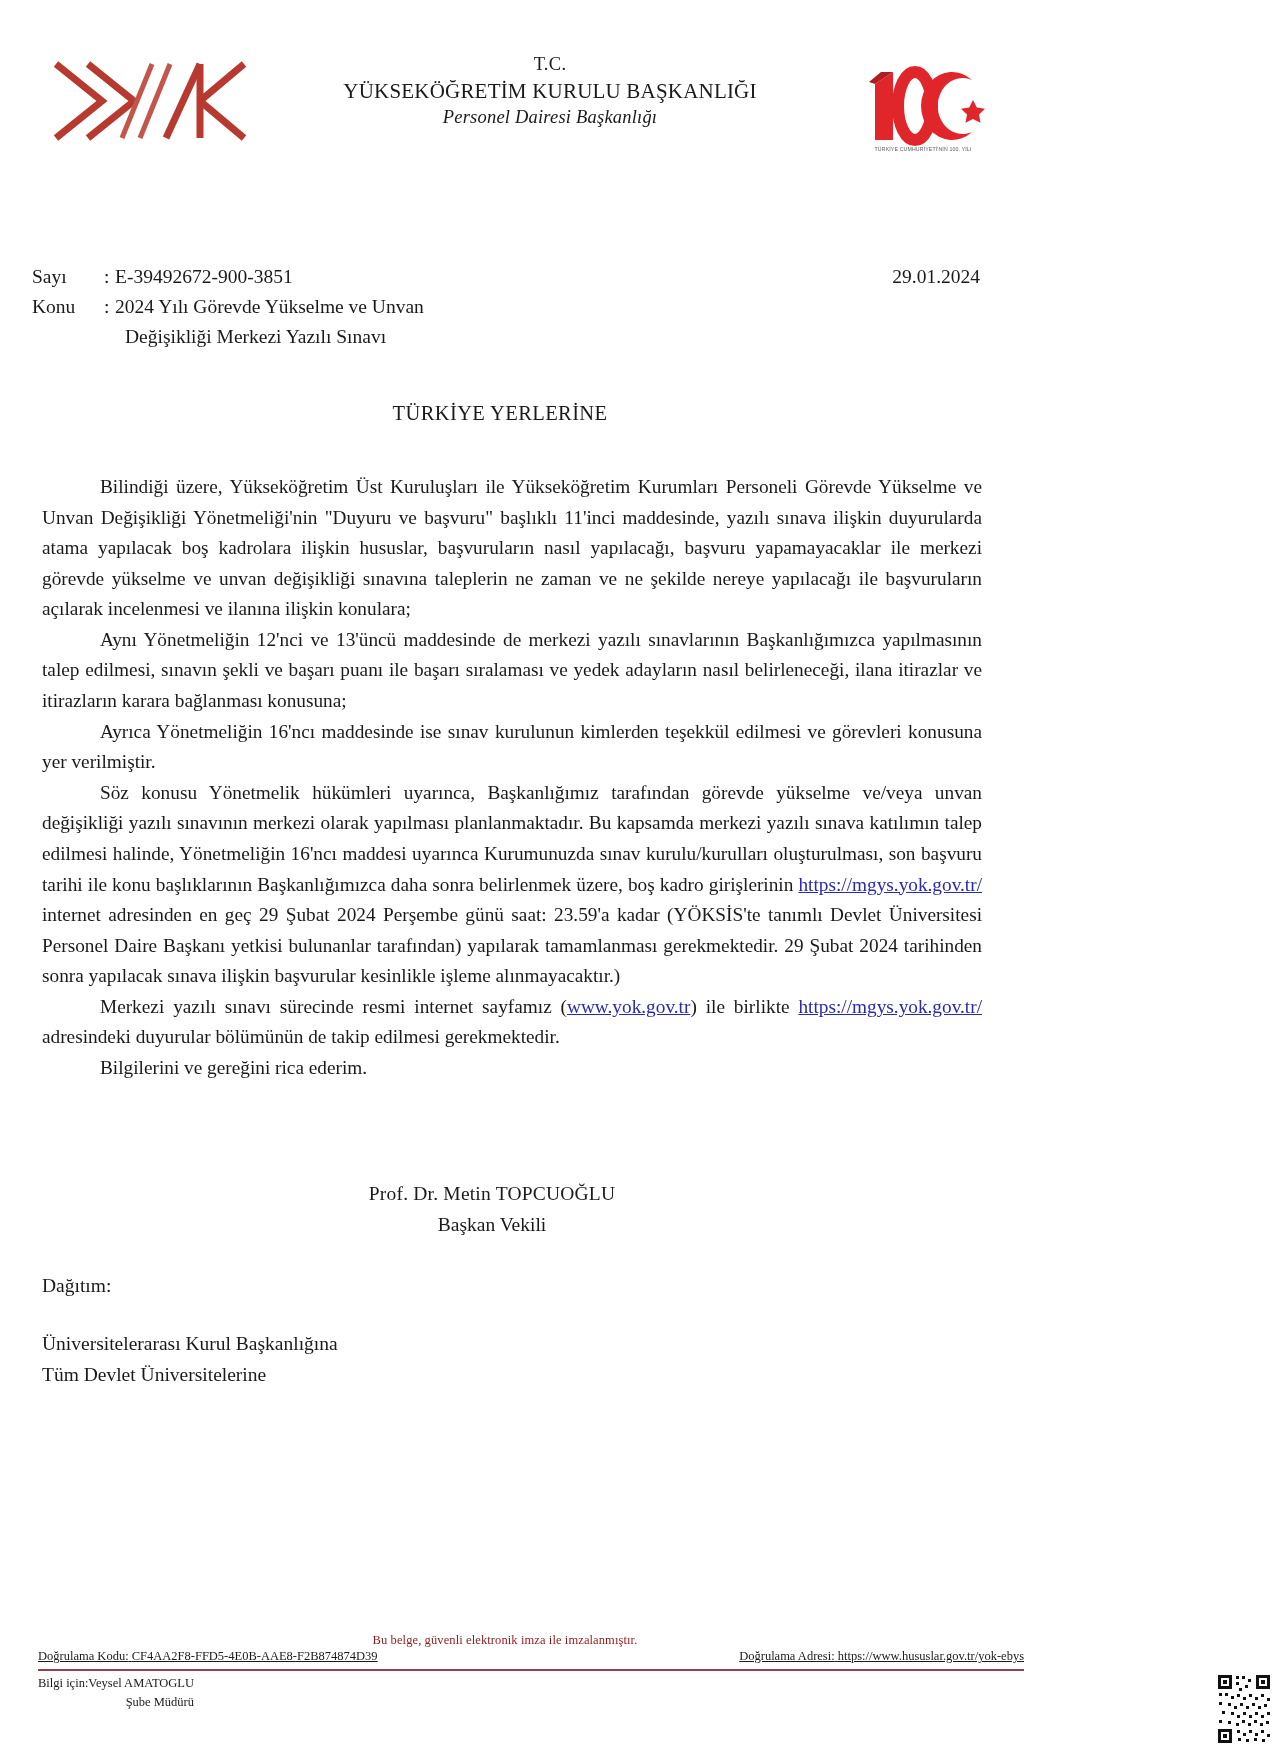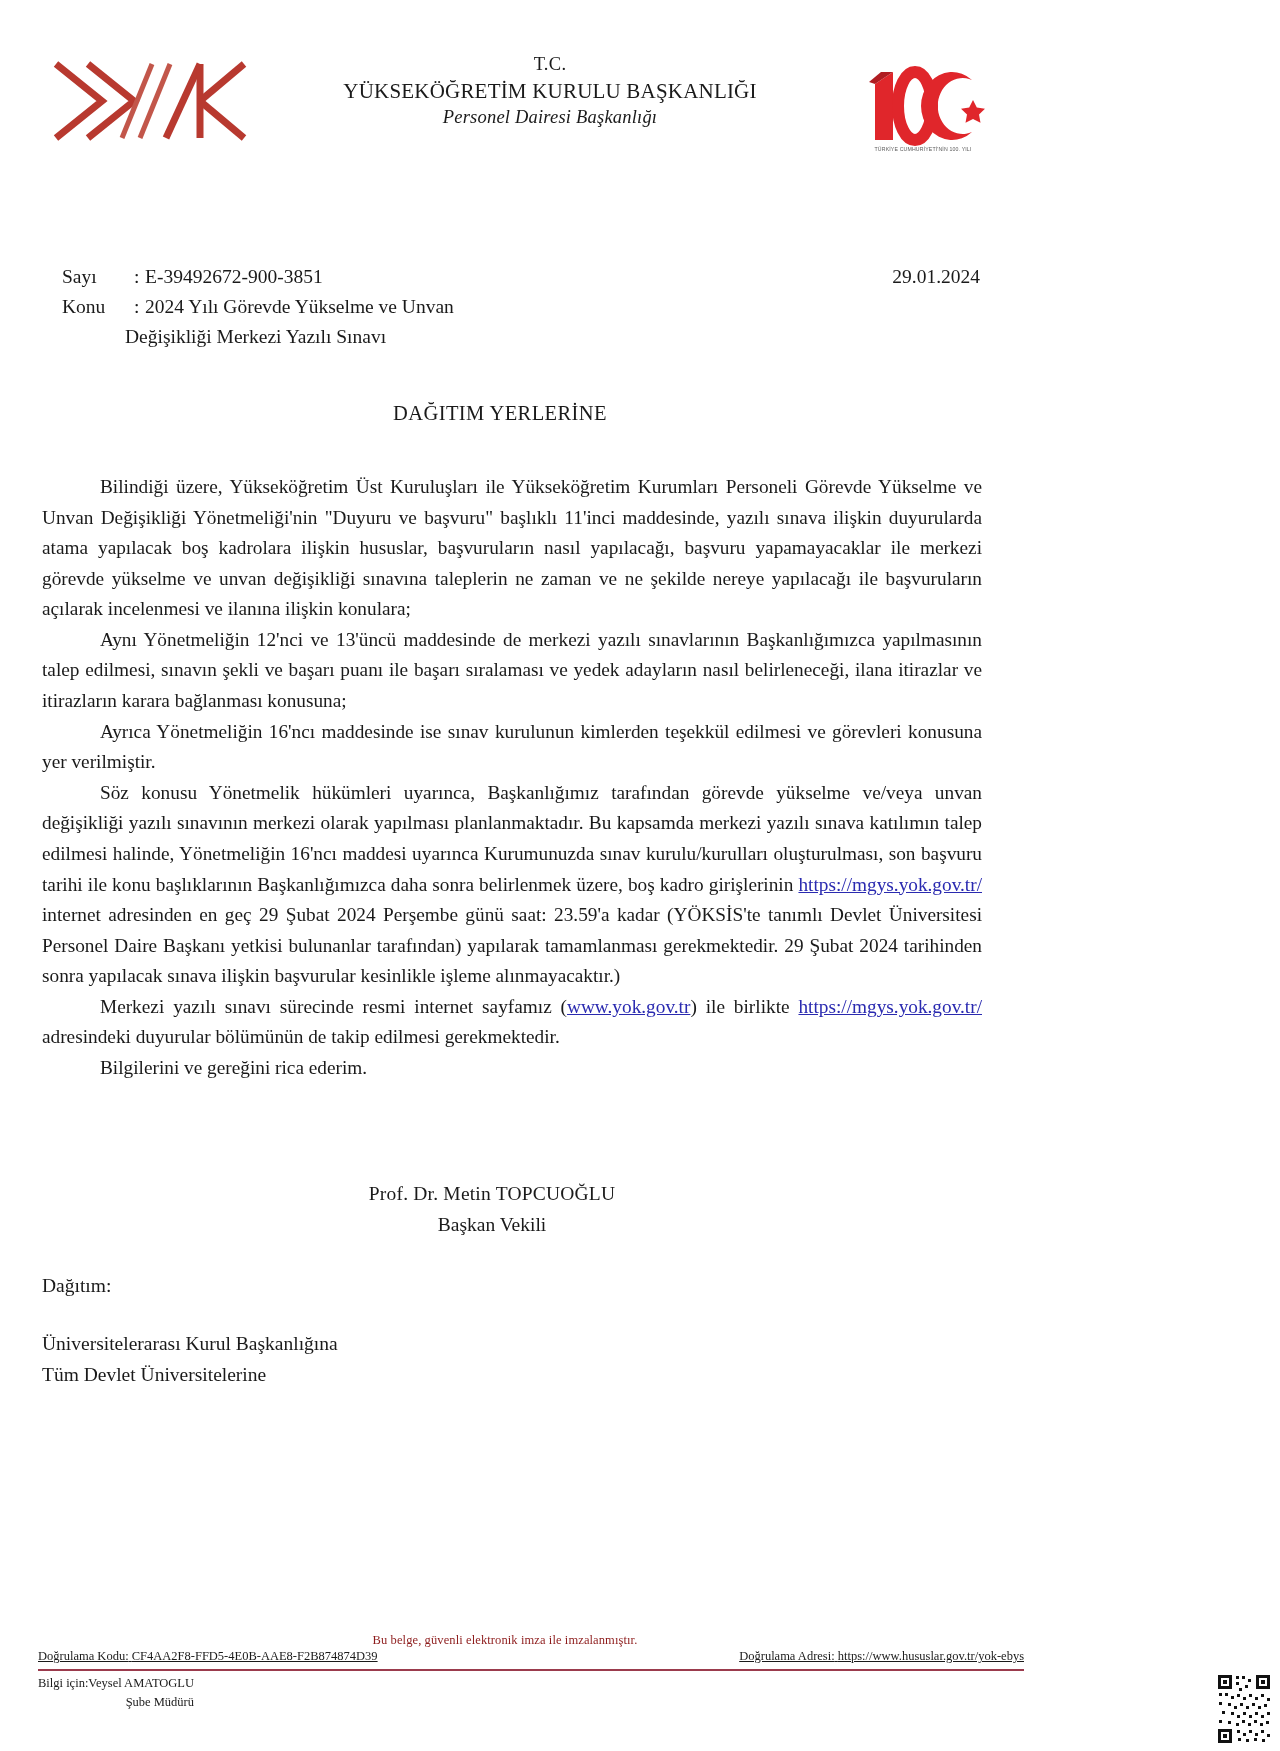--- a/index.html
+++ b/index.html
@@ -85,21 +85,21 @@
     position: absolute;
     top: 262px;
     left: 0;
     width: 1280px;
     font-size: 19.5px;
     line-height: 1.55;
   }
   .meta-row {
     position: relative;
     display: flex;
-    padding-left: 62px;
+    padding-left: 32px;
   }
   .meta-label {
     width: 72px;
     flex: 0 0 72px;
   }
   .meta-colon {
     flex: 0 0 11px;
   }
   .meta-value {
     flex: 1 1 auto;
@@ -286,21 +286,21 @@
       <span class="meta-date">29.01.2024</span>
     </div>
     <div class="meta-row">
       <span class="meta-label">Konu</span>
       <span class="meta-colon">:</span>
       <span class="meta-value">2024 Yılı Görevde Yükselme ve Unvan</span>
     </div>
     <div class="konu-cont">Değişikliği Merkezi Yazılı Sınavı</div>
   </div>
 
-  <div class="recipient">DAĞITIM YERLERİNE</div>
+  <div class="recipient">TÜRKİYE YERLERİNE</div>
 
   <div class="body-text">
     <p>Bilindiği üzere, Yükseköğretim Üst Kuruluşları ile Yükseköğretim Kurumları Personeli Görevde Yükselme ve Unvan Değişikliği Yönetmeliği'nin "Duyuru ve başvuru" başlıklı 11'inci maddesinde, yazılı sınava ilişkin duyurularda atama yapılacak boş kadrolara ilişkin hususlar, başvuruların nasıl yapılacağı, başvuru yapamayacaklar ile merkezi görevde yükselme ve unvan değişikliği sınavına taleplerin ne zaman ve ne şekilde nereye yapılacağı ile başvuruların açılarak incelenmesi ve ilanına ilişkin konulara;</p>
     <p>Aynı Yönetmeliğin 12'nci ve 13'üncü maddesinde de merkezi yazılı sınavlarının Başkanlığımızca yapılmasının talep edilmesi, sınavın şekli ve başarı puanı ile başarı sıralaması ve yedek adayların nasıl belirleneceği, ilana itirazlar ve itirazların karara bağlanması konusuna;</p>
     <p>Ayrıca Yönetmeliğin 16'ncı maddesinde ise sınav kurulunun kimlerden teşekkül edilmesi ve görevleri konusuna yer verilmiştir.</p>
     <p><span>Söz konusu Yönetmelik hükümleri uyarınca, Başkanlığımız tarafından görevde yükselme ve/veya unvan değişikliği yazılı sınavının merkezi olarak yapılması planlanmaktadır. Bu kapsamda merkezi yazılı sınava katılımın talep edilmesi halinde, Yönetmeliğin 16'ncı maddesi uyarınca Kurumunuzda sınav kurulu/kurulları oluşturulması, son başvuru tarihi ile konu başlıklarının Başkanlığımızca daha sonra belirlenmek üzere, boş kadro girişlerinin </span><a class="doc-link" href="#">https://mgys.yok.gov.tr/</a><span> internet adresinden en geç 29 Şubat 2024 Perşembe günü saat: 23.59'a kadar (YÖKSİS'te tanımlı Devlet Üniversitesi Personel Daire Başkanı yetkisi bulunanlar tarafından) yapılarak tamamlanması gerekmektedir. 29 Şubat 2024 tarihinden sonra yapılacak sınava ilişkin başvurular kesinlikle işleme alınmayacaktır.)</span></p>
     <p><span>Merkezi yazılı sınavı sürecinde resmi internet sayfamız (</span><a class="doc-link" href="#">www.yok.gov.tr</a><span>) ile birlikte </span><a class="doc-link" href="#">https://mgys.yok.gov.tr/</a><span> adresindeki duyurular bölümünün de takip edilmesi gerekmektedir.</span></p>
     <p>Bilgilerini ve gereğini rica ederim.</p>
   </div>
 

